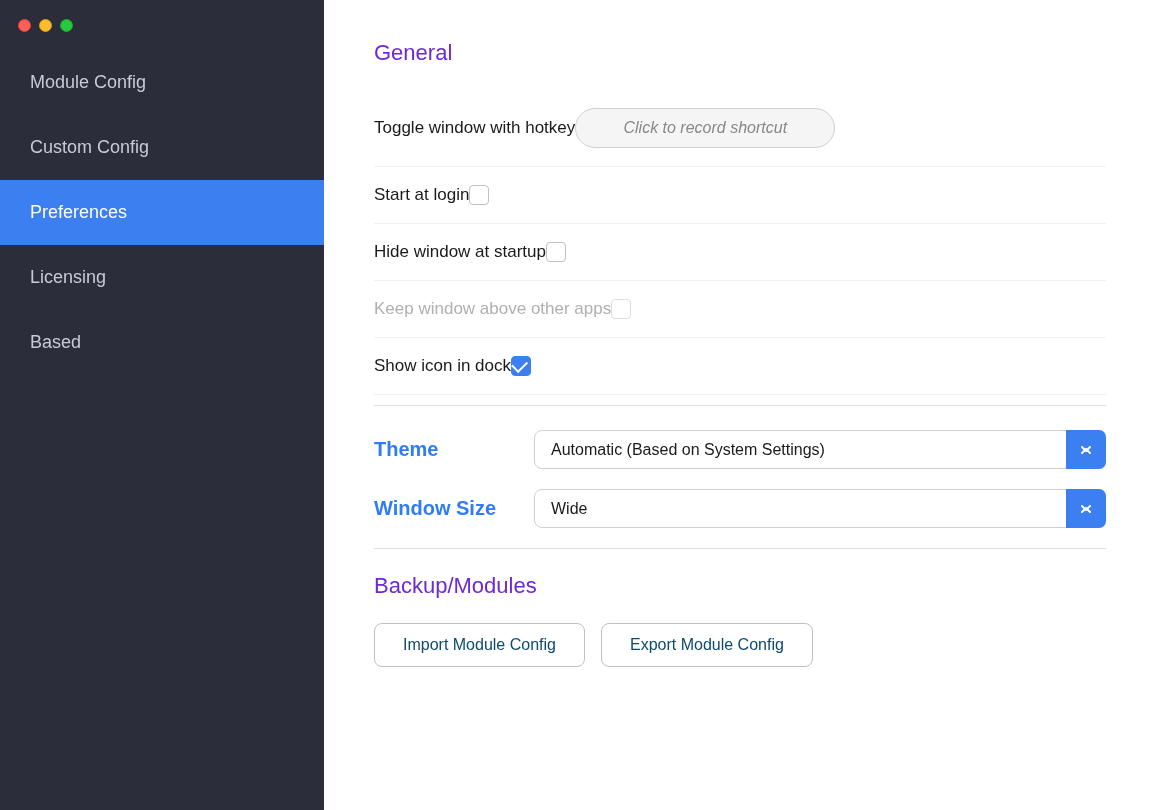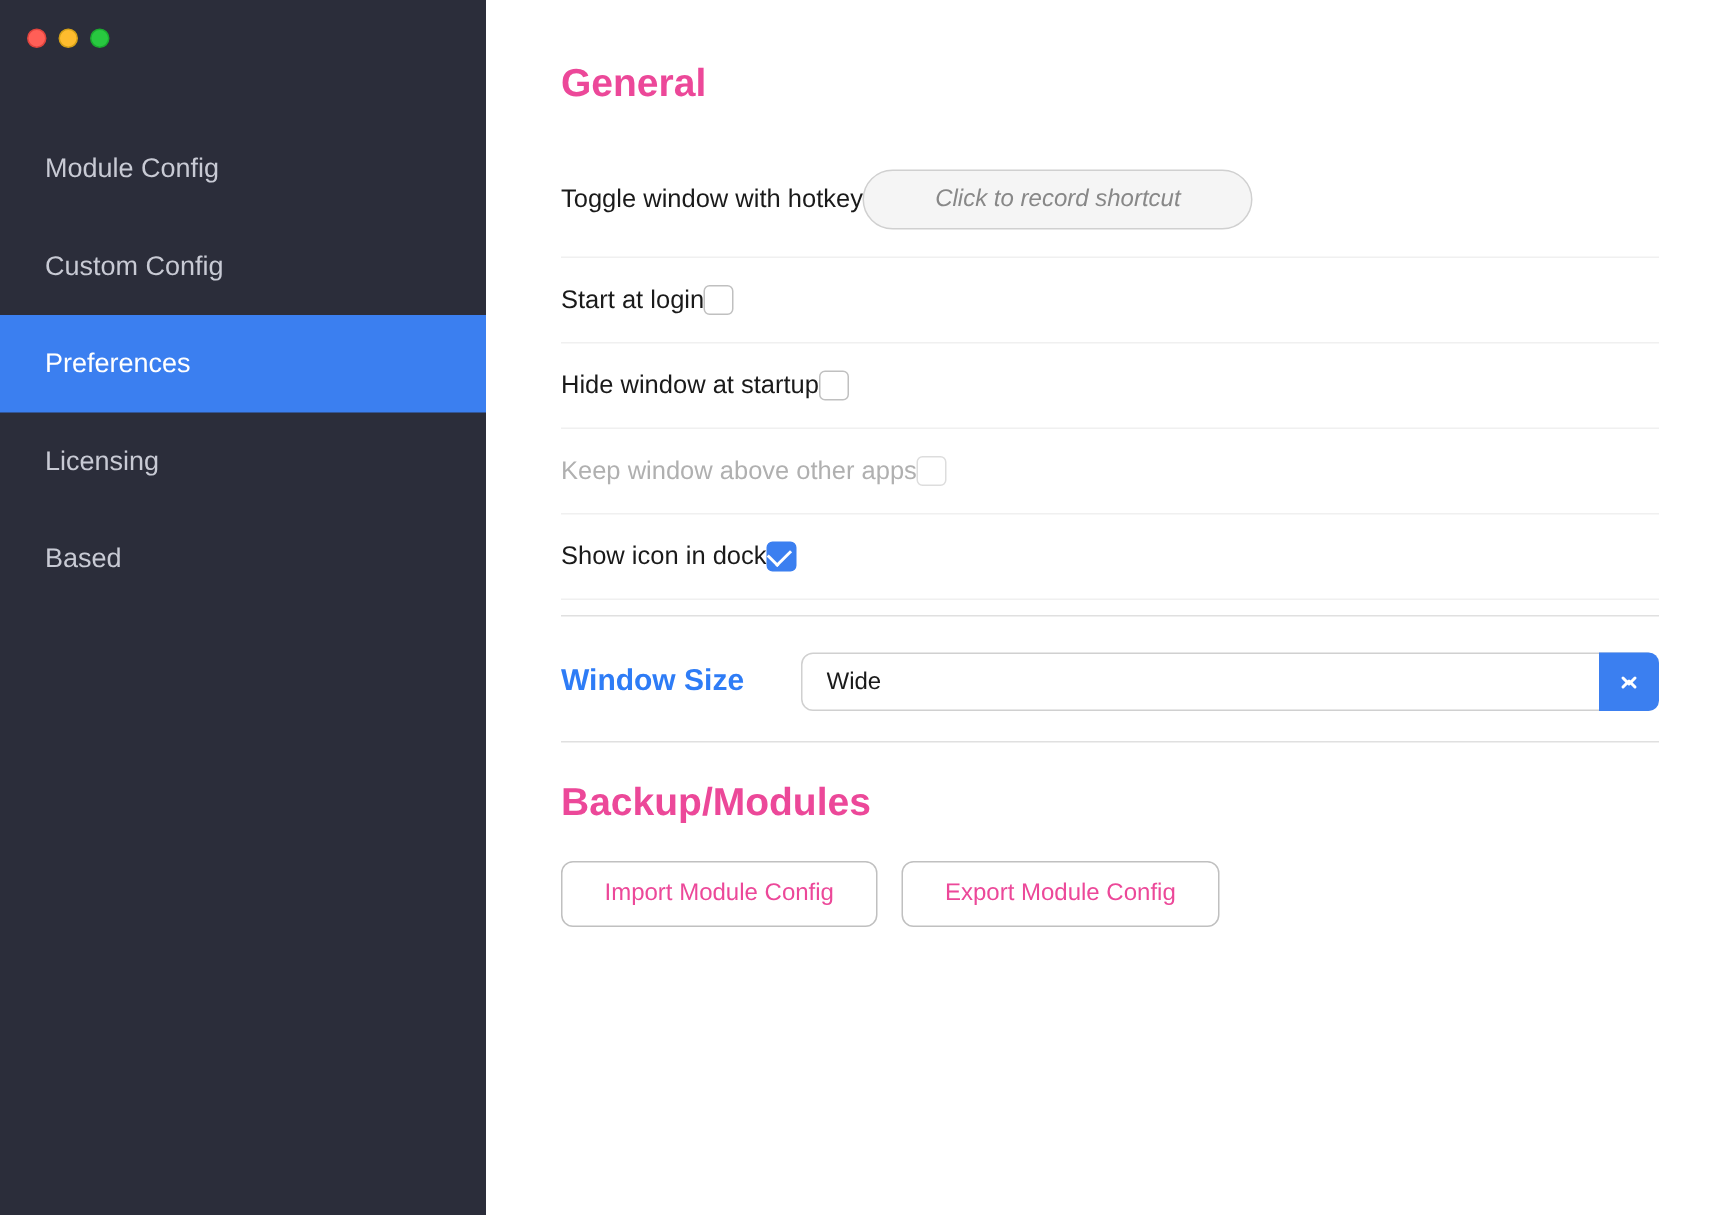--- a/index.html
+++ b/index.html
@@ -17,21 +17,21 @@
       background: #fff;
     }
 
     
     .sidebar {
       width: 324px;
       min-width: 324px;
       background: #2b2d3a;
       display: flex;
       flex-direction: column;
-      padding-top: 80px;
+      padding-top: 50px;
       height: 100%;
     }
 
     .titlebar {
       position: absolute;
       top: 0;
       left: 0;
       width: 324px;
       height: 50px;
       background: #2b2d3a;
@@ -70,23 +70,23 @@
     
     .main {
       flex: 1;
       background: #ffffff;
       padding: 40px 50px;
       overflow-y: auto;
       height: 100%;
     }
 
     .section-title {
-      font-size: 26px;
-      font-weight: 700;
-      color: #ec4899;
+      font-size: 22px;
+      font-weight: 400;
+      color: #6d28d9;
       margin-bottom: 24px;
     }
 
     .setting-row {
       display: flex;
       align-items: center;
       padding: 18px 0;
       border-bottom: 1px solid #f0f0f0;
     }
 
@@ -216,21 +216,21 @@
       gap: 16px;
       margin-top: 16px;
     }
 
     .backup-button {
       padding: 12px 28px;
       border: 1.5px solid #c0c0c0;
       border-radius: 8px;
       background: #fff;
       font-size: 16px;
-      color: #ec4899;
+      color: #0c4a6e;
       cursor: pointer;
       outline: none;
     }
   </style>
 </head>
 <body>
 
 <div class="titlebar">
   <div class="traffic-light traffic-close"></div>
   <div class="traffic-light traffic-minimize"></div>
@@ -269,20 +269,32 @@
     <div class="checkbox" style="border-color:#ddd;"></div>
   </div>
 
   <div class="setting-row">
     <span class="setting-label">Show icon in dock</span>
     <div class="checkbox checked"></div>
   </div>
 
   <div class="divider"></div>
 
+  <div class="theme-row">
+    <span class="theme-label">Theme</span>
+    <div class="select-wrapper">
+      <select class="select-control"><option value="Automatic (Based on System Settings)">Automatic (Based on System Settings)</option><option value="Light">Light</option><option value="Dark">Dark</option></select>
+      <div class="select-arrow">
+        <svg viewBox="0 0 16 16" xmlns="http://www.w3.org/2000/svg">
+          <path d="M4 5l4 4 4-4" stroke="#fff" stroke-width="2" fill="none" stroke-linecap="round" stroke-linejoin="round"></path>
+          <path d="M4 11l4-4 4 4" stroke="#fff" stroke-width="2" fill="none" stroke-linecap="round" stroke-linejoin="round"></path>
+        </svg>
+      </div>
+    </div>
+  </div>
 
   <div class="theme-row">
     <span class="theme-label">Window Size</span>
     <div class="select-wrapper">
       <select class="select-control"><option value="Wide">Wide</option><option value="Normal">Normal</option><option value="Compact">Compact</option></select>
       <div class="select-arrow">
         <svg viewBox="0 0 16 16" xmlns="http://www.w3.org/2000/svg">
           <path d="M4 5l4 4 4-4" stroke="#fff" stroke-width="2" fill="none" stroke-linecap="round" stroke-linejoin="round"></path>
           <path d="M4 11l4-4 4 4" stroke="#fff" stroke-width="2" fill="none" stroke-linecap="round" stroke-linejoin="round"></path>
         </svg>

